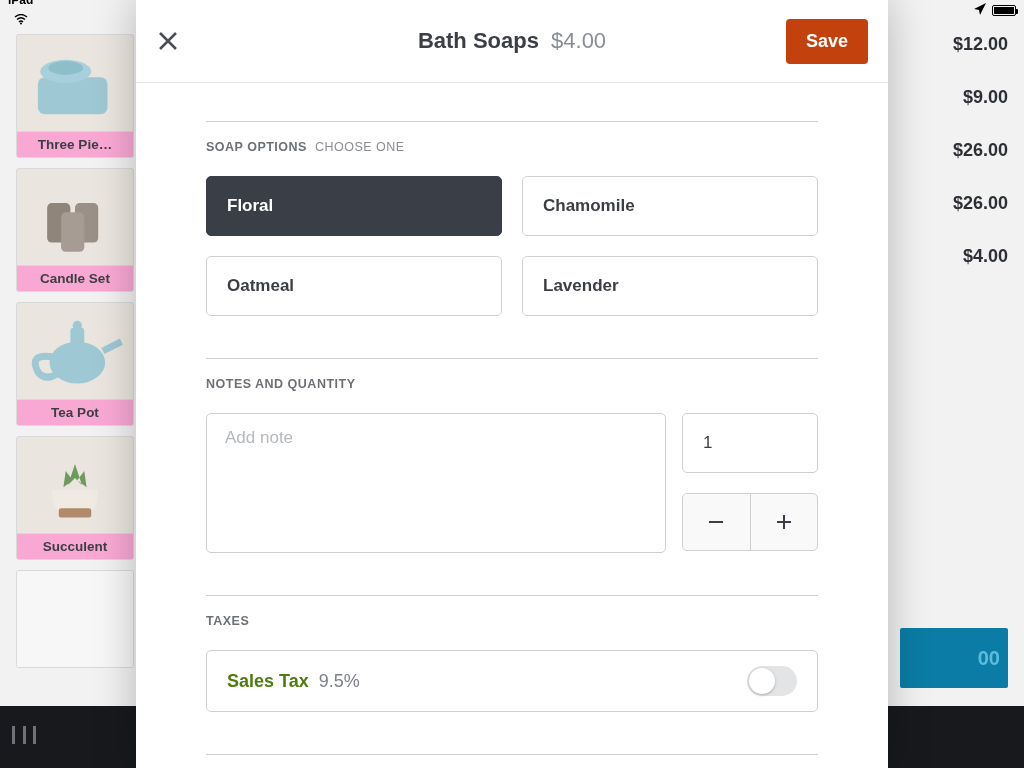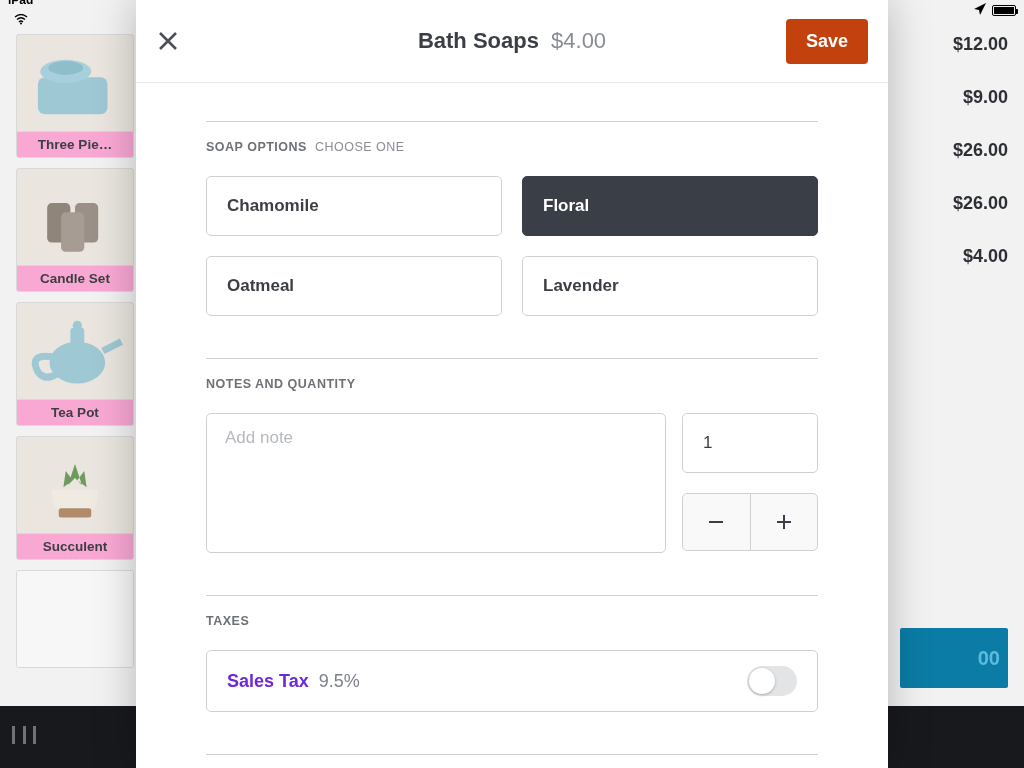--- a/index.html
+++ b/index.html
@@ -51,21 +51,21 @@
   .note-area { flex: 1; height: 140px; border: 1px solid #d0d0d0; border-radius: 5px; padding: 14px 18px; font-size: 17px; color: #3b3f45; resize: none; font-family: inherit; }
   .note-area::placeholder { color: #b6b9bd; }
   .qty-col { width: 136px; display: flex; flex-direction: column; gap: 20px; }
   .qty-display { height: 60px; border: 1px solid #d0d0d0; border-radius: 5px; display: flex; align-items: center; padding: 0 20px; font-size: 17px; font-weight: 500; color: #3b3f45; }
   .stepper { height: 58px; border: 1px solid #d0d0d0; border-radius: 5px; display: flex; background: #f9f9f9; }
   .step-btn { flex: 1; display: flex; align-items: center; justify-content: center; cursor: pointer; }
   .step-btn:first-child { border-right: 1px solid #d0d0d0; }
   .step-btn svg { width: 20px; height: 20px; stroke: #3b3f45; stroke-width: 2; }
 
   .tax-row { margin: 22px 0 42px 0; height: 62px; border: 1px solid #d0d0d0; border-radius: 5px; display: flex; align-items: center; padding: 0 20px; font-size: 18px; }
-  .tax-name { font-weight: 600; color: #6d28d9; }
+  .tax-name { font-weight: 600; color: #4d7c0f; }
   .tax-rate { font-weight: 500; color: #7d8187; margin-left: 10px; }
   .toggle { margin-left: auto; width: 50px; height: 30px; background: #e3e4e6; border-radius: 15px; position: relative; cursor: pointer; }
   .toggle .knob { position: absolute; left: 2px; top: 2px; width: 26px; height: 26px; background: #fff; border-radius: 50%; box-shadow: 0 1px 3px rgba(0,0,0,0.25); }
 
   
   .svg-fill { width: 100%; height: 100%; }
 </style>
 </head>
 <body>
 
@@ -178,22 +178,22 @@
 
   <div class="modal-body">
     <div class="spacer-top"></div>
 
     <div class="section-rule"></div>
     <div class="section-label">
       <span>Soap Options</span>
       <span class="sub">Choose One</span>
     </div>
     <div class="opt-grid">
+      <div class="opt selected">Floral</div>
       <div class="opt">Chamomile</div>
-      <div class="opt selected">Floral</div>
       <div class="opt">Oatmeal</div>
       <div class="opt">Lavender</div>
     </div>
 
     <div class="section-rule"></div>
     <div class="section-label">Notes and Quantity</div>
     <div class="note-row">
       <textarea class="note-area" placeholder="Add note" style=""></textarea>
       <div class="qty-col">
         <div class="qty-display">1</div>

